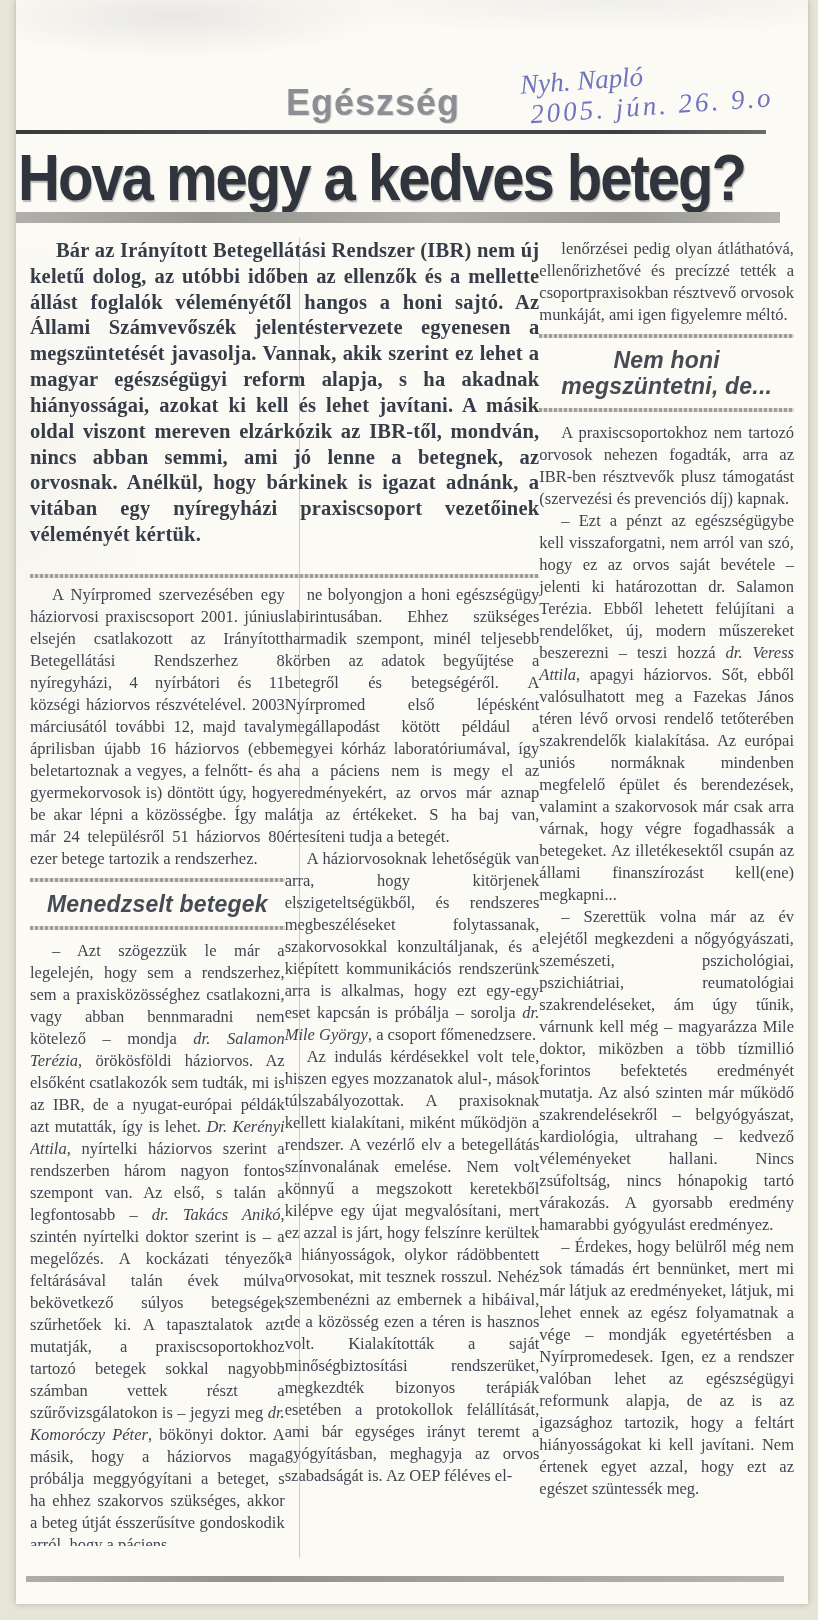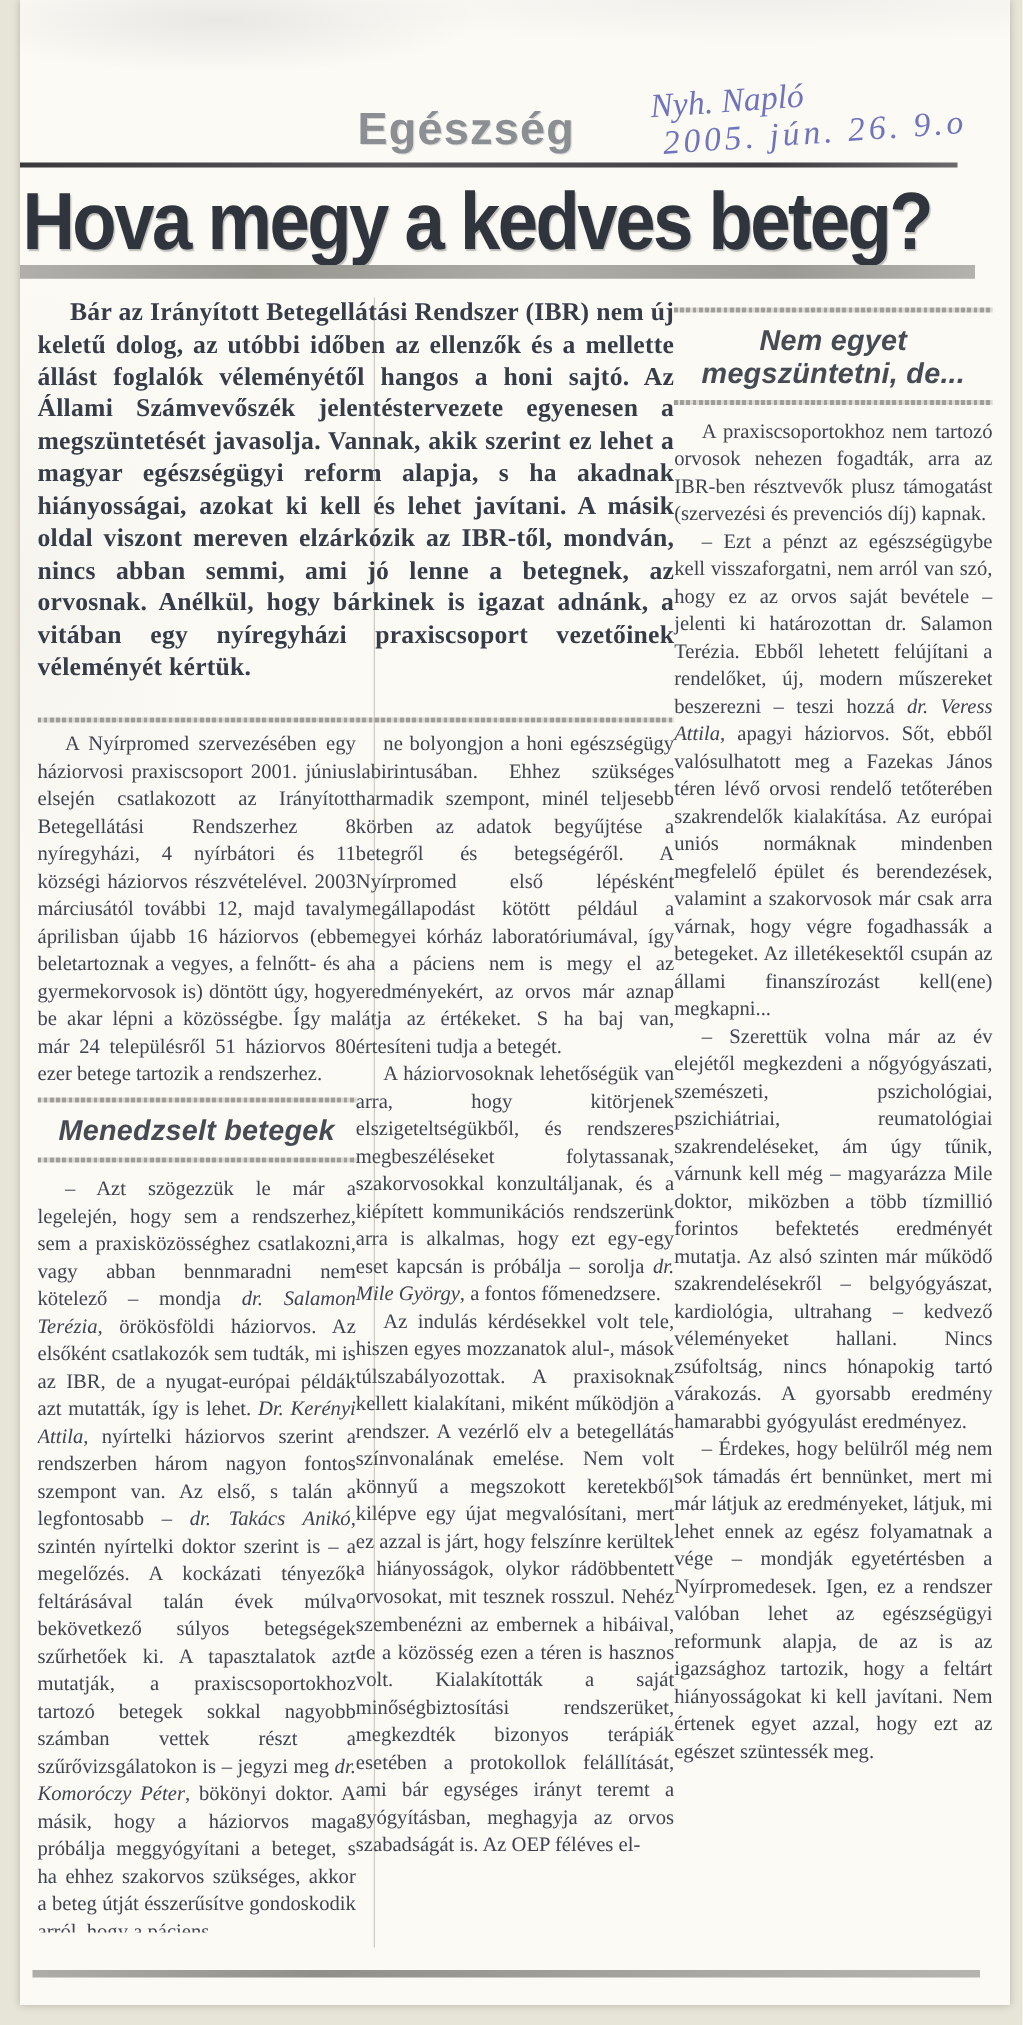--- a/index.html
+++ b/index.html
@@ -130,28 +130,29 @@
         <div class="divider"></div>
         <div class="subhead">Menedzselt betegek</div>
         <div class="divider"></div>
       </div>
       <p class="para"><span>– Azt szögezzük le már a legelején, hogy sem a rendszerhez, sem a praxisközösséghez csatlakozni, vagy abban bennmaradni nem kötelező – mondja </span><em>dr. Salamon Terézia</em><span>, örökösföldi háziorvos. Az elsőként csatlakozók sem tudták, mi is az IBR, de a nyugat-európai példák azt mutatták, így is lehet. </span><em>Dr. Kerényi Attila</em><span>, nyírtelki háziorvos szerint a rendszerben három nagyon fontos szempont van. Az első, s talán a legfontosabb – </span><em>dr. Takács Anikó</em><span>, szintén nyírtelki doktor szerint is – a megelőzés. A kockázati tényezők feltárásával talán évek múlva bekövetkező súlyos betegségek szűrhetőek ki. A tapasztalatok azt mutatják, a praxiscsoportokhoz tartozó betegek sokkal nagyobb számban vettek részt a szűrővizsgálatokon is – jegyzi meg </span><em>dr. Komoróczy Péter</em><span>, bökönyi doktor. A másik, hogy a háziorvos maga próbálja meggyógyítani a beteget, s ha ehhez szakorvos szükséges, akkor a beteg útját ésszerűsítve gondoskodik arról, hogy a páciens</span></p>
     </div>
 
     <div class="col col-mid">
       <div class="divider"></div>
       <p class="para">ne bolyongjon a honi egészségügy labirintusában. Ehhez szükséges harmadik szempont, minél teljesebb körben az adatok begyűjtése a betegről és betegségéről. A Nyírpromed első lépésként megállapodást kötött például a megyei kórház laboratóriumával, így ha a páciens nem is megy el az eredményekért, az orvos már aznap látja az értékeket. S ha baj van, értesíteni tudja a betegét.</p>
-      <p class="para"><span>A háziorvosoknak lehetőségük van arra, hogy kitörjenek elszigeteltségükből, és rendszeres megbeszéléseket folytassanak, szakorvosokkal konzultáljanak, és a kiépített kommunikációs rendszerünk arra is alkalmas, hogy ezt egy-egy eset kapcsán is próbálja – sorolja </span><em>dr. Mile György</em><span>, a fontos főmenedzsere.</span></p>
+      <p class="para"><span>A háziorvosoknak lehetőségük van arra, hogy kitörjenek elszigeteltségükből, és rendszeres megbeszéléseket folytassanak, szakorvosokkal konzultáljanak, és a kiépített kommunikációs rendszerünk arra is alkalmas, hogy ezt egy-egy eset kapcsán is próbálja – sorolja </span><em>dr. Mile György</em><span>, a csoport főmenedzsere.</span></p>
       <p class="para">Az indulás kérdésekkel volt tele, hiszen egyes mozzanatok alul-, mások túlszabályozottak. A praxisoknak kellett kialakítani, miként működjön a rendszer. A vezérlő elv a betegellátás színvonalának emelése. Nem volt könnyű a megszokott keretekből kilépve egy újat megvalósítani, mert ez azzal is járt, hogy felszínre kerültek a hiányosságok, olykor rádöbbentett orvosokat, mit tesznek rosszul. Nehéz szembenézni az embernek a hibáival, de a közösség ezen a téren is hasznos volt. Kialakították a saját minőségbiztosítási rendszerüket, megkezdték bizonyos terápiák esetében a protokollok felállítását, ami bár egységes irányt teremt a gyógyításban, meghagyja az orvos szabadságát is. Az OEP féléves el-</p>
     </div>
 
     <div class="col col-right">
+      <p class="para">lenőrzései pedig olyan átláthatóvá, ellenőrizhetővé és precízzé tették a csoportpraxisokban résztvevő orvosok munkáját, ami igen figyelemre méltó.</p>
       <div class="subhead-block">
         <div class="divider"></div>
-        <div class="subhead">Nem egyet megszüntetni, de...</div>
+        <div class="subhead">Nem honi megszüntetni, de...</div>
         <div class="divider"></div>
       </div>
       <p class="para">A praxiscsoportokhoz nem tartozó orvosok nehezen fogadták, arra az IBR-ben résztvevők plusz támogatást (szervezési és prevenciós díj) kapnak.</p>
       <p class="para"><span>– Ezt a pénzt az egészségügybe kell visszaforgatni, nem arról van szó, hogy ez az orvos saját bevétele – jelenti ki határozottan dr. Salamon Terézia. Ebből lehetett felújítani a rendelőket, új, modern műszereket beszerezni – teszi hozzá </span><em>dr. Veress Attila</em><span>, apagyi háziorvos. Sőt, ebből valósulhatott meg a Fazekas János téren lévő orvosi rendelő tetőterében szakrendelők kialakítása. Az európai uniós normáknak mindenben megfelelő épület és berendezések, valamint a szakorvosok már csak arra várnak, hogy végre fogadhassák a betegeket. Az illetékesektől csupán az állami finanszírozást kell(ene) megkapni...</span></p>
       <p class="para">– Szerettük volna már az év elejétől megkezdeni a nőgyógyászati, szemészeti, pszichológiai, pszichiátriai, reumatológiai szakrendeléseket, ám úgy tűnik, várnunk kell még – magyarázza Mile doktor, miközben a több tízmillió forintos befektetés eredményét mutatja. Az alsó szinten már működő szakrendelésekről – belgyógyászat, kardiológia, ultrahang – kedvező véleményeket hallani. Nincs zsúfoltság, nincs hónapokig tartó várakozás. A gyorsabb eredmény hamarabbi gyógyulást eredményez.</p>
       <p class="para">– Érdekes, hogy belülről még nem sok támadás ért bennünket, mert mi már látjuk az eredményeket, látjuk, mi lehet ennek az egész folyamatnak a vége – mondják egyetértésben a Nyírpromedesek. Igen, ez a rendszer valóban lehet az egészségügyi reformunk alapja, de az is az igazsághoz tartozik, hogy a feltárt hiányosságokat ki kell javítani. Nem értenek egyet azzal, hogy ezt az egészet szüntessék meg.</p>
 
     </div>
 
   </div>

